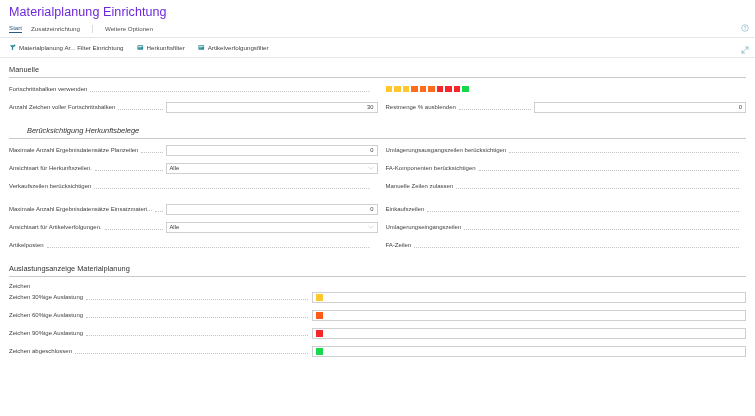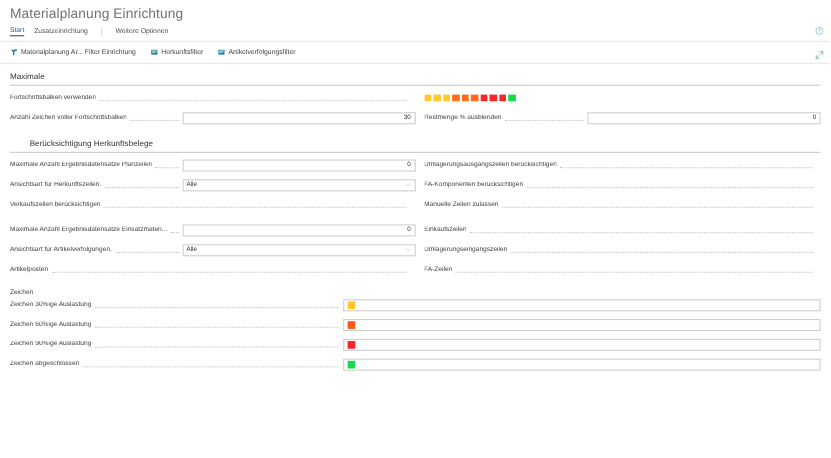--- a/index.html
+++ b/index.html
@@ -12,21 +12,21 @@
     height: 416px;
     overflow: hidden;
     font-family: "Liberation Sans", sans-serif;
     font-size: 6.2px;
     color: #3b3b3b;
     position: relative;
   }
   .page-title {
     font-size: 12.5px;
     font-weight: 400;
-    color: #737373;
+    color: #6d28d9;
     padding: 5px 0 0 9px;
     letter-spacing: .1px;
   }
   
   .tabstrip {
     display: flex;
     align-items: center;
     padding: 4px 0 3px 9px;
     border-bottom: 1px solid #e6e6e6;
     gap: 9px;
@@ -80,21 +80,21 @@
 
   
   .section { padding: 0 9px; }
   .sec-head {
     font-size: 7.4px;
     color: #333;
     padding: 7px 0 3px 0;
     border-bottom: 1px solid #c9c9c9;
     font-weight: 400;
   }
-  .sec-head.indented { padding-left: 18px; }
+  .sec-head.indented { padding-left: 18px; font-style: italic; }
   .sub-head {
     font-size: 6px;
     color: #444;
     padding: 6px 0 2px 0;
   }
   .cols {
     display: flex;
     gap: 0;
     padding-top: 5px;
   }
@@ -246,21 +246,21 @@
       <circle cx="8.1" cy="11.2" r=".9" fill="#7fb5c4"></circle>
     </svg>
 </div>
 <div class="corner-ico" id="ico-expand">
   <svg viewBox="0 0 16 16">
       <path d="M9 2h5v5M14 2l-5 5M7 14H2V9M2 14l5-5" fill="none" stroke="#7fb5c4" stroke-width="1.6" stroke-linecap="round" stroke-linejoin="round"></path>
     </svg>
 </div>
 
 <div class="section">
-  <div class="sec-head">Maximale</div>
+  <div class="sec-head">Manuelle</div>
   <div class="cols">
     <div class="col">
 
       <div class="row">
         <span class="lbl">Fortschrittsbalken verwenden</span>
         <span class="dots"></span>
         <span class="ctl">
           <span class="toggle"><span class="knob"></span></span>
         </span>
       </div>
@@ -418,20 +418,21 @@
         <span class="ctl">
           <span class="toggle"><span class="knob"></span></span>
         </span>
       </div>
 
     </div>
   </div>
 </div>
 
 <div class="section">
+  <div class="sec-head">Auslastungsanzeige Materialplanung</div>
   <div class="sub-head">Zeichen</div>
 
   <div class="bottom-rows">
 
     <div class="row">
       <span class="lbl">Zeichen 30%ige Auslastung</span>
       <span class="dots"></span>
       <span class="colorfield">
         <span class="chip" style="background:#FFC62E"></span>
       </span>

